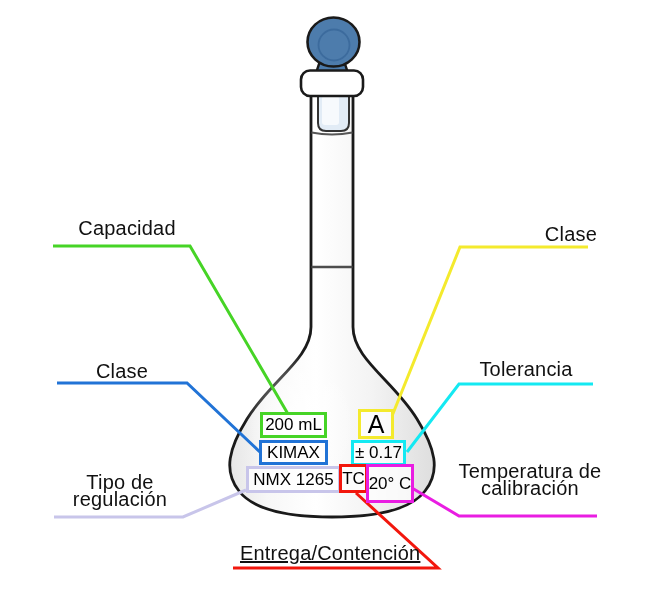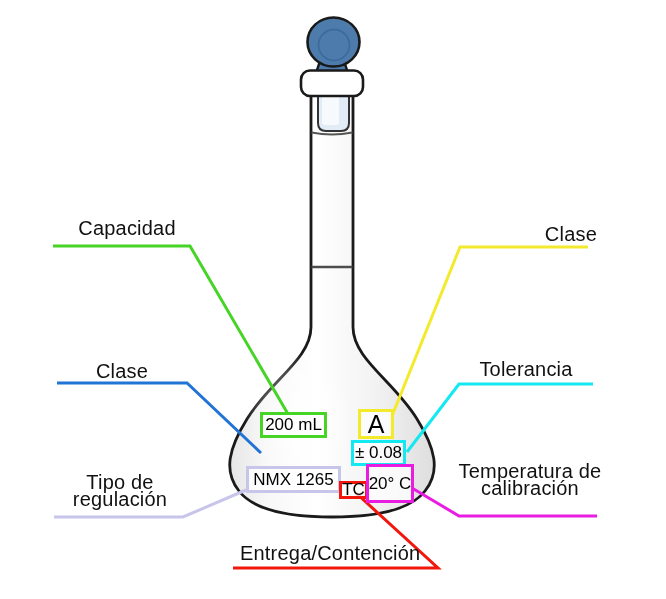--- a/index.html
+++ b/index.html
@@ -13,21 +13,21 @@
   .stage svg{position:absolute;left:0;top:0;}
   .label{
     position:absolute;
     color:#111;
     font-size:20px;
     line-height:17px;
     text-align:center;
     letter-spacing:0.2px;
   }
   .label.single{line-height:22px;}
-  .nowrap{white-space:nowrap;}
+  .nowrap{white-space:nowrap;text-decoration:underline;}
   .mark-box{
     position:absolute;
     box-sizing:border-box;
     border:3px solid #999;
     background:rgba(255,255,255,0.72);
     display:flex;align-items:center;justify-content:center;
     color:#000000;
     font-size:17px;
     white-space:nowrap;
   }
@@ -87,18 +87,19 @@
   <div class="label single" style="left:52px;top:217px;width:150px;">Capacidad</div>
   <div class="label single" style="left:447px;top:223px;width:150px;text-align:right;">Clase</div>
   <div class="label single" style="left:47px;top:360px;width:150px;">Clase</div>
   <div class="label single" style="left:451px;top:358px;width:150px;">Tolerancia</div>
   <div class="label" style="left:45px;top:474px;width:150px;">Tipo de regulación</div>
   <div class="label" style="left:455px;top:463px;width:150px;">Temperatura de calibración</div>
   <div class="label single nowrap" style="left:240px;top:542px;width:180px;">Entrega/Contención</div>
 
   <div class="mark-box" style="left: 260px; top: 412px; width: 67px; height: 26px; border-color: rgb(70, 212, 38);">200 mL</div>
   <div class="mark-box big" style="left: 358px; top: 409px; width: 36px; height: 30px; border-color: rgb(244, 234, 45);">A</div>
-  <div class="mark-box" style="left: 351px; top: 440px; width: 55px; height: 26px; border-color: rgb(20, 233, 242);">± 0.08</div>
+  <div class="mark-box" style="left: 259px; top: 440px; width: 69px; height: 25px; border-color: rgb(33, 115, 214);">KIMAX</div>
+  <div class="mark-box" style="left: 351px; top: 440px; width: 55px; height: 26px; border-color: rgb(20, 233, 242);">± 0.17</div>
   <div class="mark-box" style="left: 246px; top: 466px; width: 95px; height: 27px; border-color: rgb(200, 197, 234);">NMX 1265</div>
-  <div class="mark-box" style="left: 339px; top: 481px; width: 29px; height: 18px; border-color: rgb(242, 23, 13);">TC</div>
+  <div class="mark-box" style="left: 339px; top: 464px; width: 29px; height: 29px; border-color: rgb(242, 23, 13);">TC</div>
   <div class="mark-box" style="left: 366px; top: 464px; width: 48px; height: 39px; border-color: rgb(233, 29, 226);">20° C</div>
 
 </div>
 
 </body></html>

